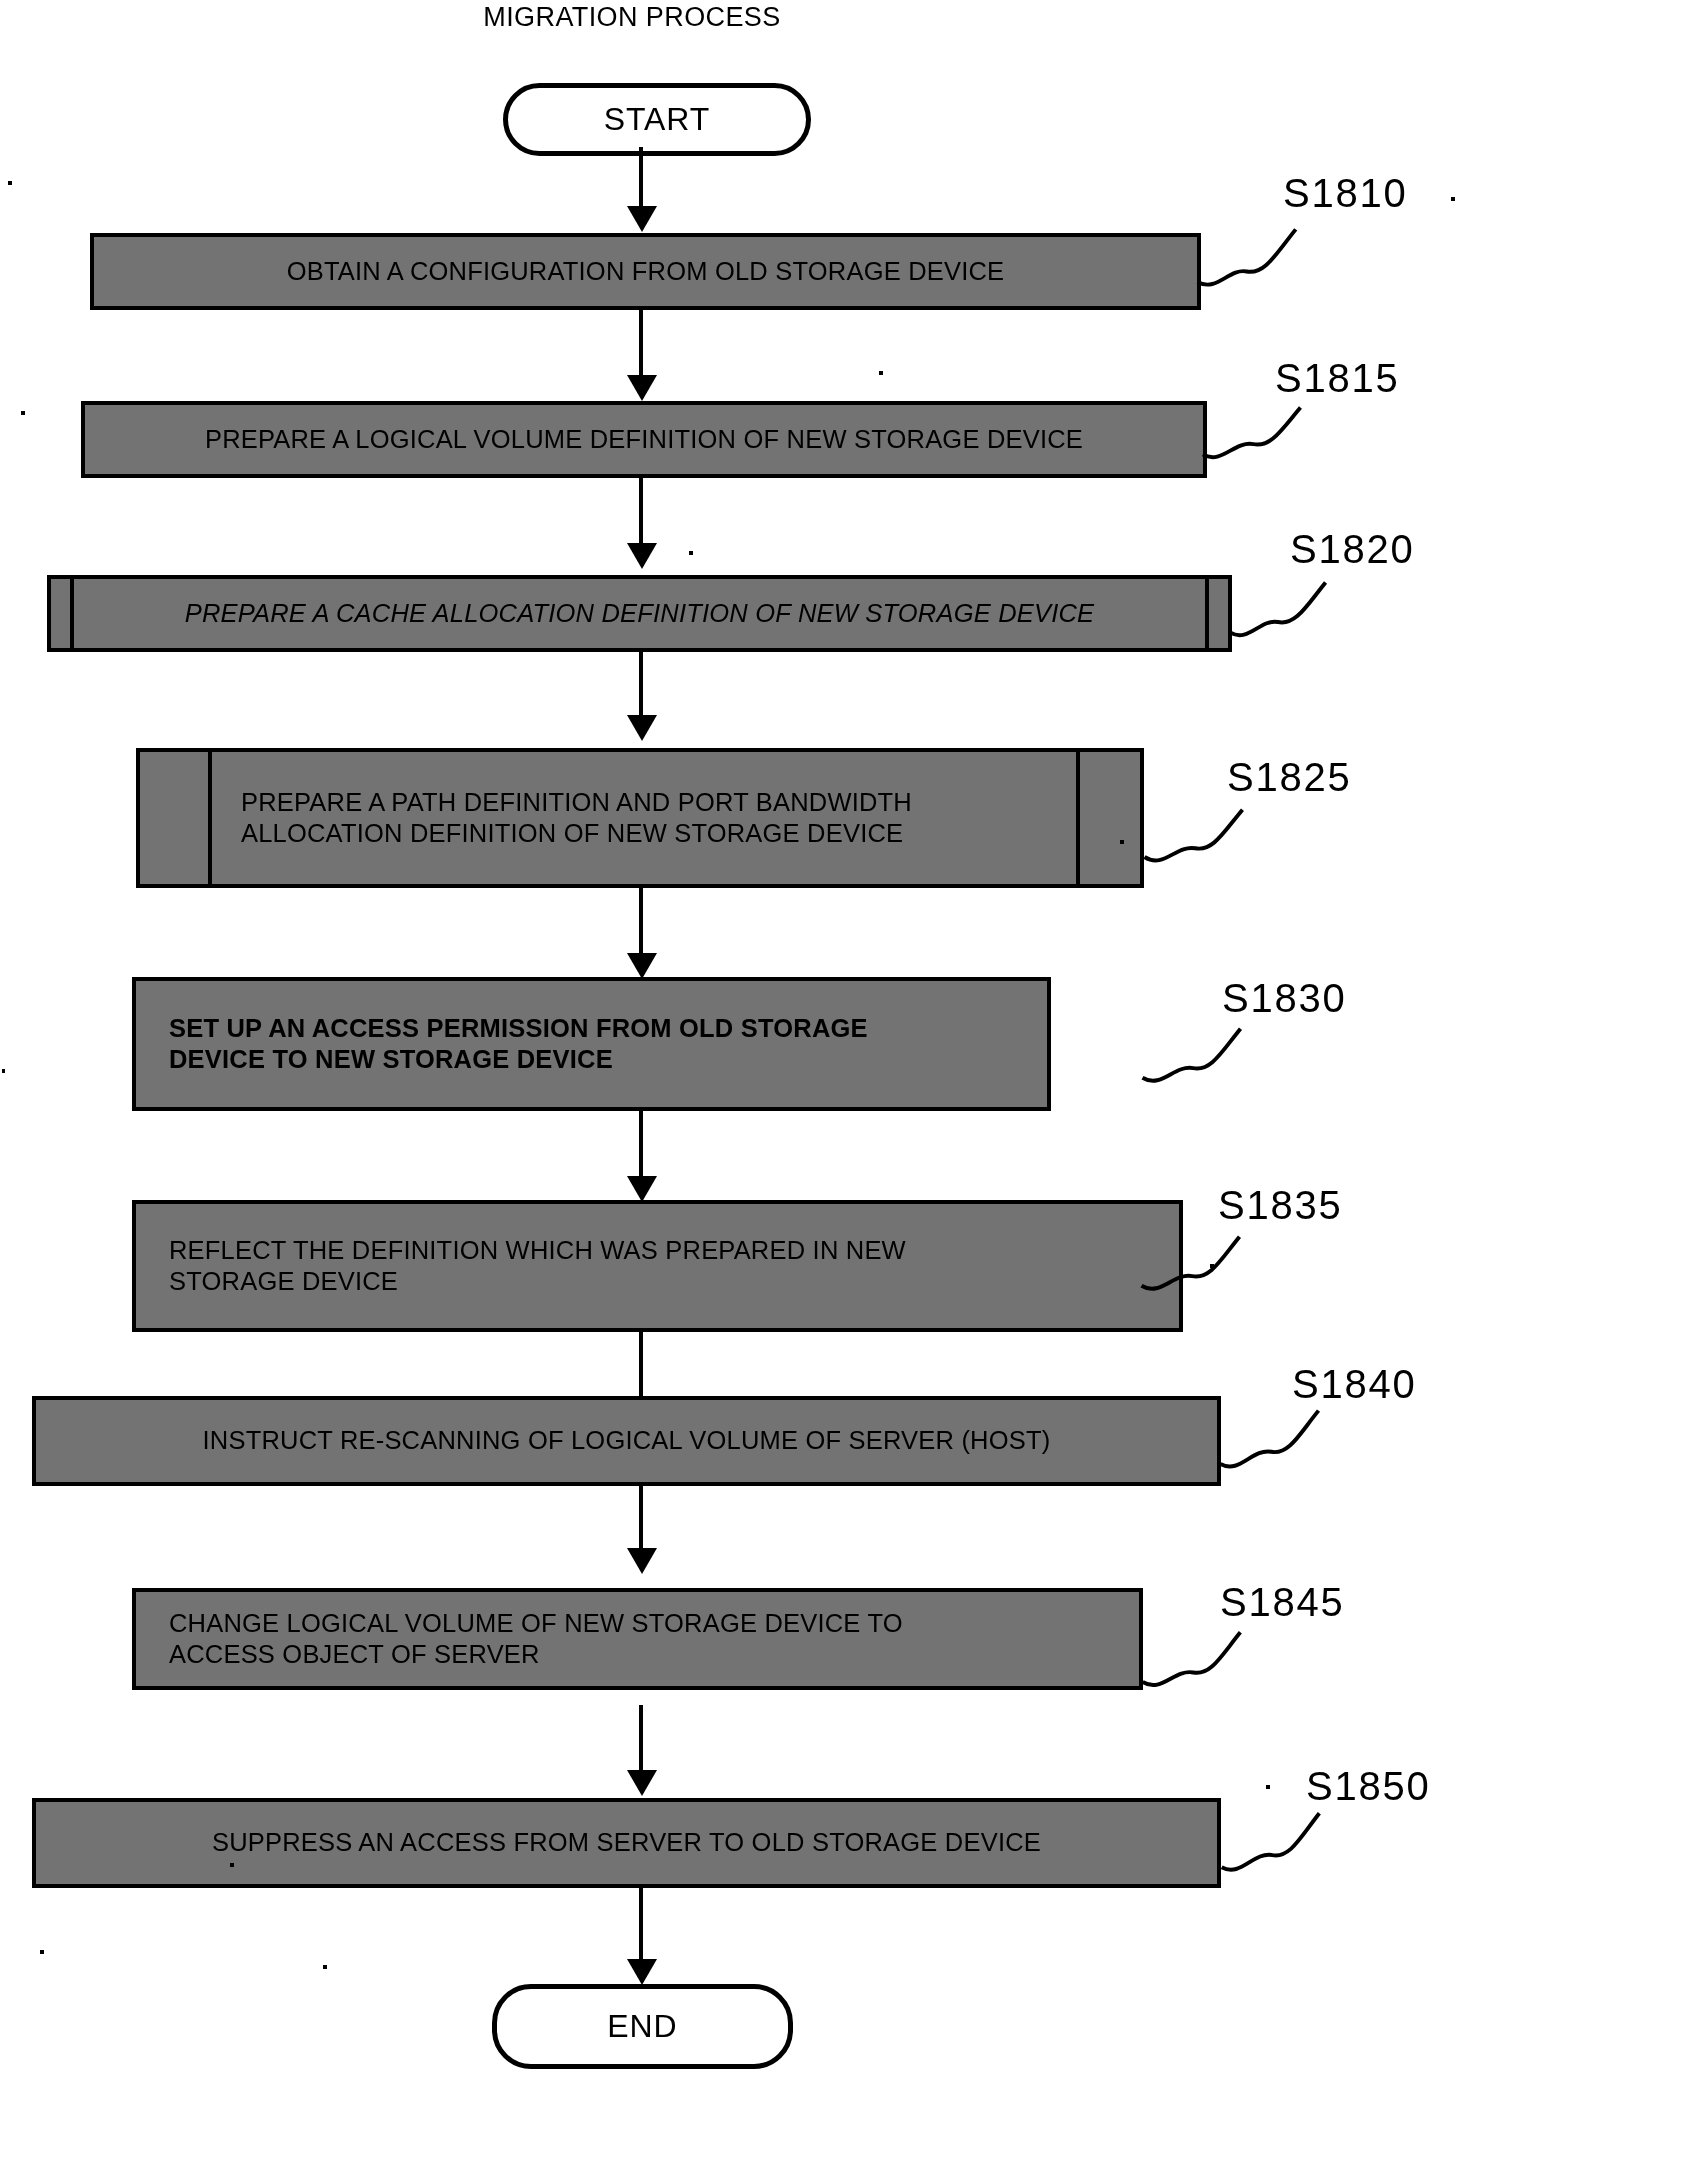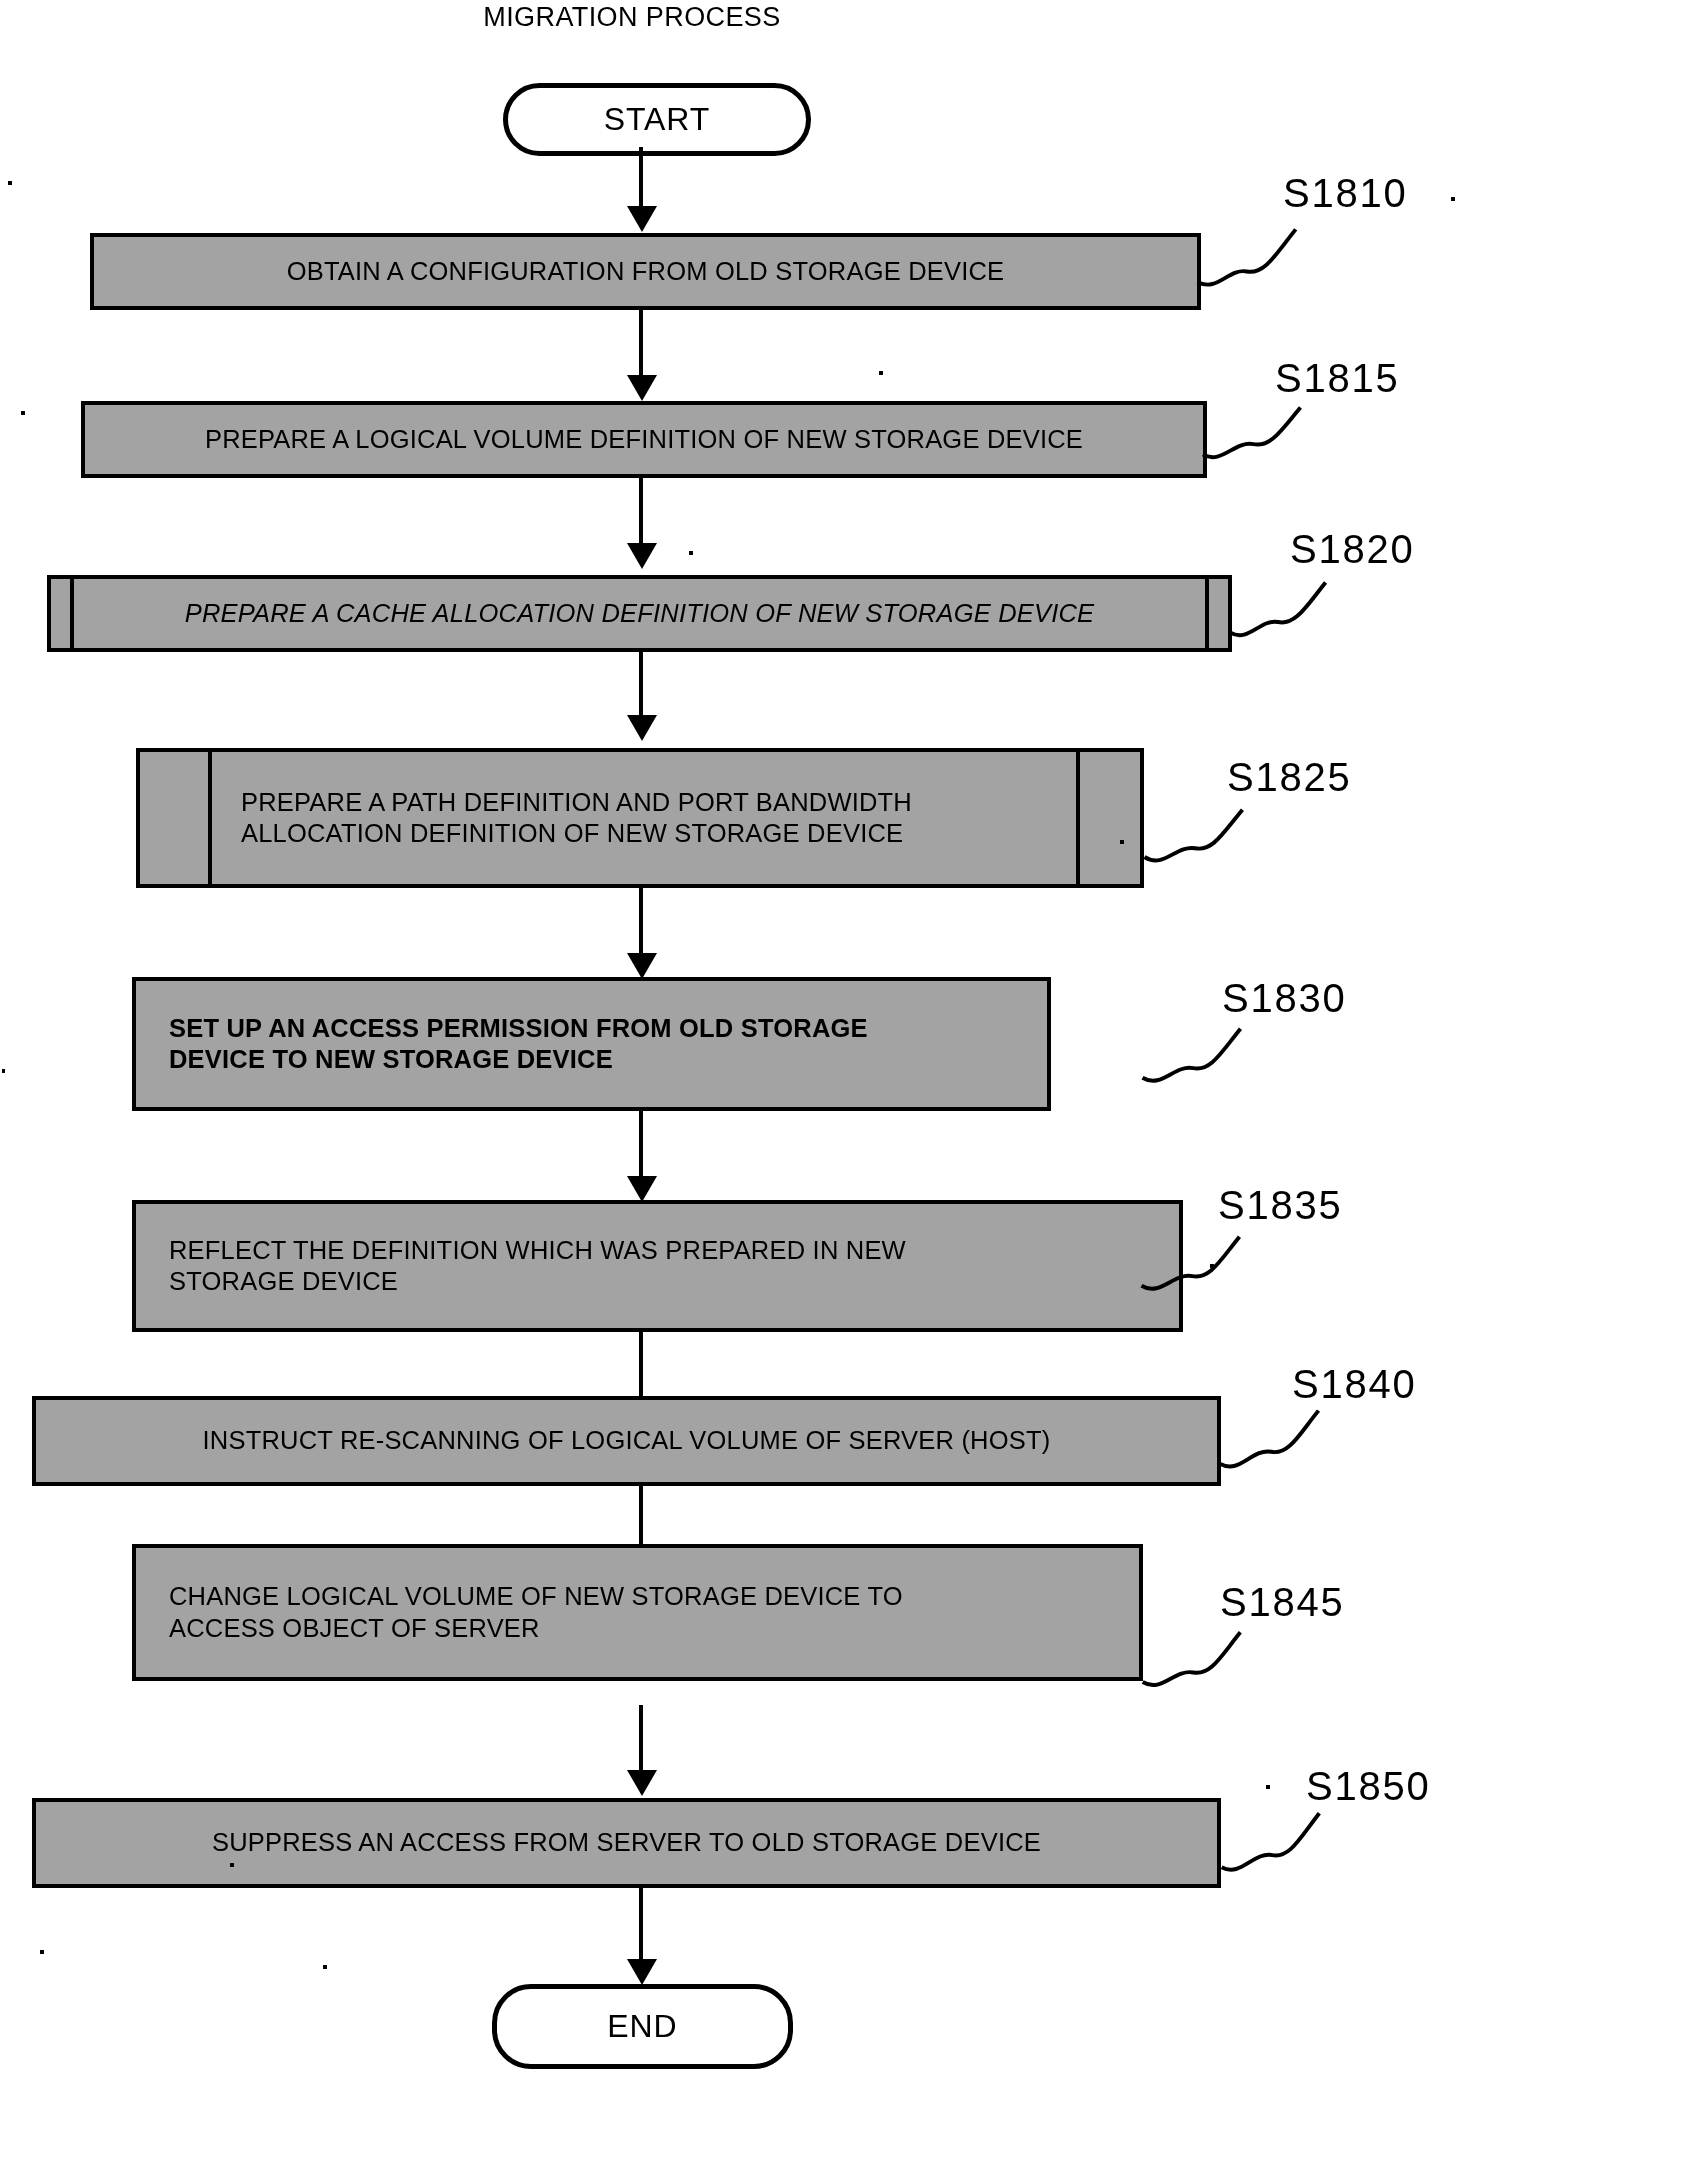--- a/index.html
+++ b/index.html
@@ -39,21 +39,21 @@
     align-items: center;
     justify-content: center;
     font-size: 32px;
     letter-spacing: 0.9px;
   }
 
   
   .pbox {
     position: absolute;
     border: 4.4px solid #000;
-    background: #a3a3a3;
+    background: #737373;
     box-sizing: border-box;
   }
   .pbox .ptext {
     position: absolute;
     left: 0; right: 0; top: 0; bottom: 0;
     display: flex;
     flex-direction: column;
     justify-content: center;
     font-size: 25.5px;
     line-height: 1.22;
@@ -205,21 +205,21 @@
     </div>
   </div>
   <div class="steplabel" style="left:1292px; top:1362px;"><span>S1840</span></div>
   <svg class="leader" style="left:1217px; top:1406px;" width="112" height="67" viewBox="0 0 128 76">
     <path d="M4,66 C26,78 40,48 62,52 C82,56 94,32 116,5" fill="none" stroke="#000" stroke-width="4.5"></path>
   </svg>
 
   <div class="conn" style="left:639px; top:1485px; height:70px;"></div>
   <div class="arrowhead" style="left:627px; top:1548px;"></div>
 
-  <div class="pbox left" style="left:132px; top:1544px; width:1011px; height:137px;">
+  <div class="pbox left" style="left:132px; top:1588px; width:1011px; height:102px;">
     <div class="ptext">
       <span>CHANGE LOGICAL VOLUME OF NEW STORAGE DEVICE TO</span>
       <span>ACCESS OBJECT OF SERVER</span>
     </div>
   </div>
   <div class="steplabel" style="left:1220px; top:1580px;"><span>S1845</span></div>
   <svg class="leader" style="left:1139px; top:1628px;" width="112" height="68" viewBox="0 0 128 78">
     <path d="M4,62 C26,75 40,47 62,51 C82,55 94,32 116,5" fill="none" stroke="#000" stroke-width="4.5"></path>
   </svg>
 

